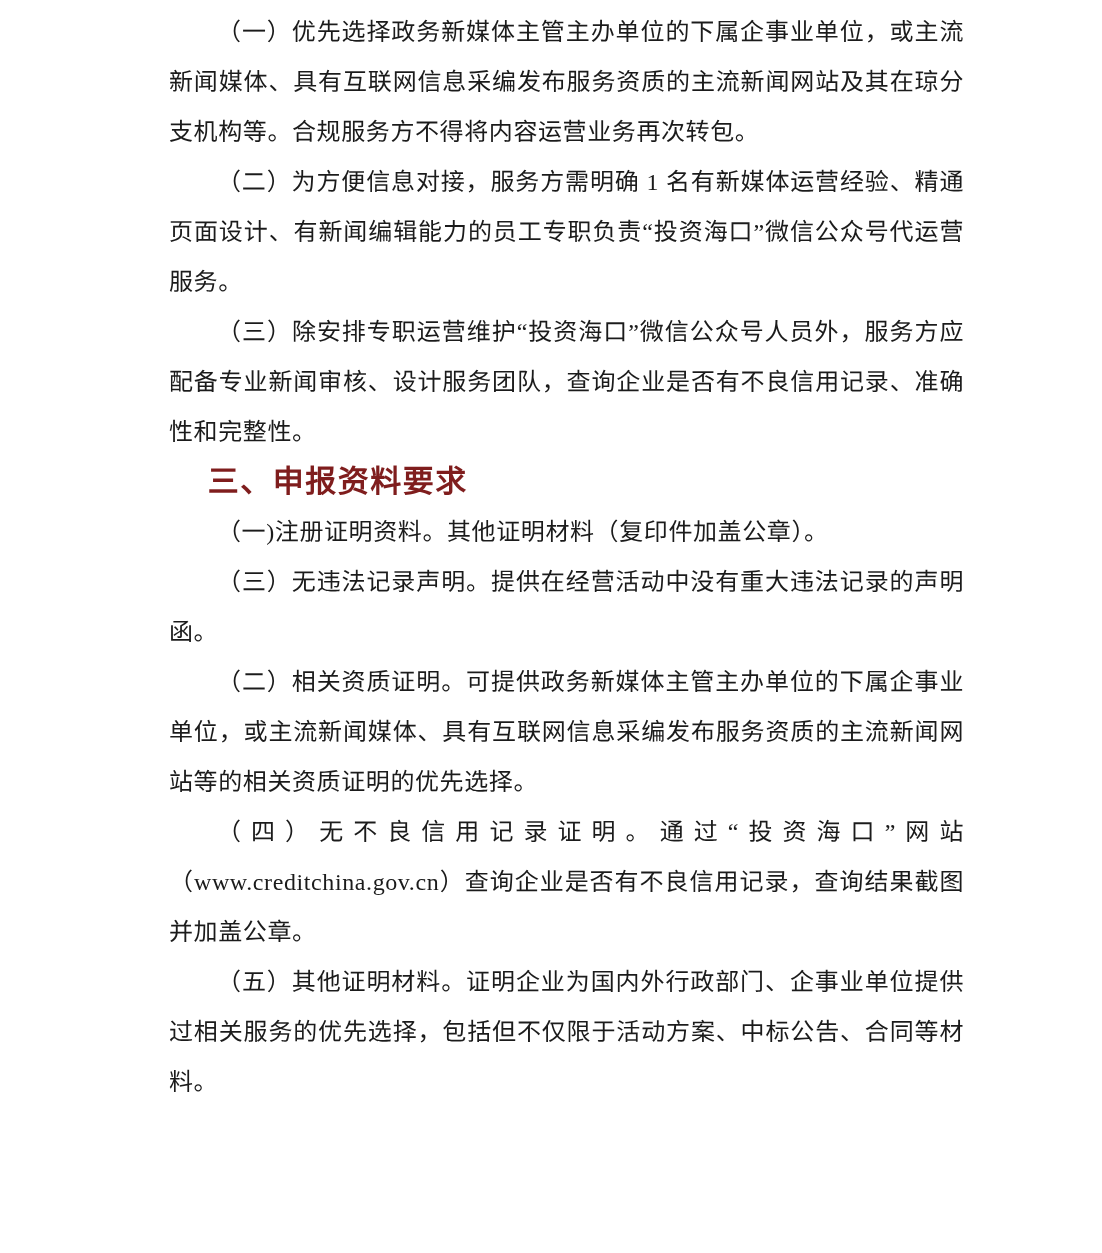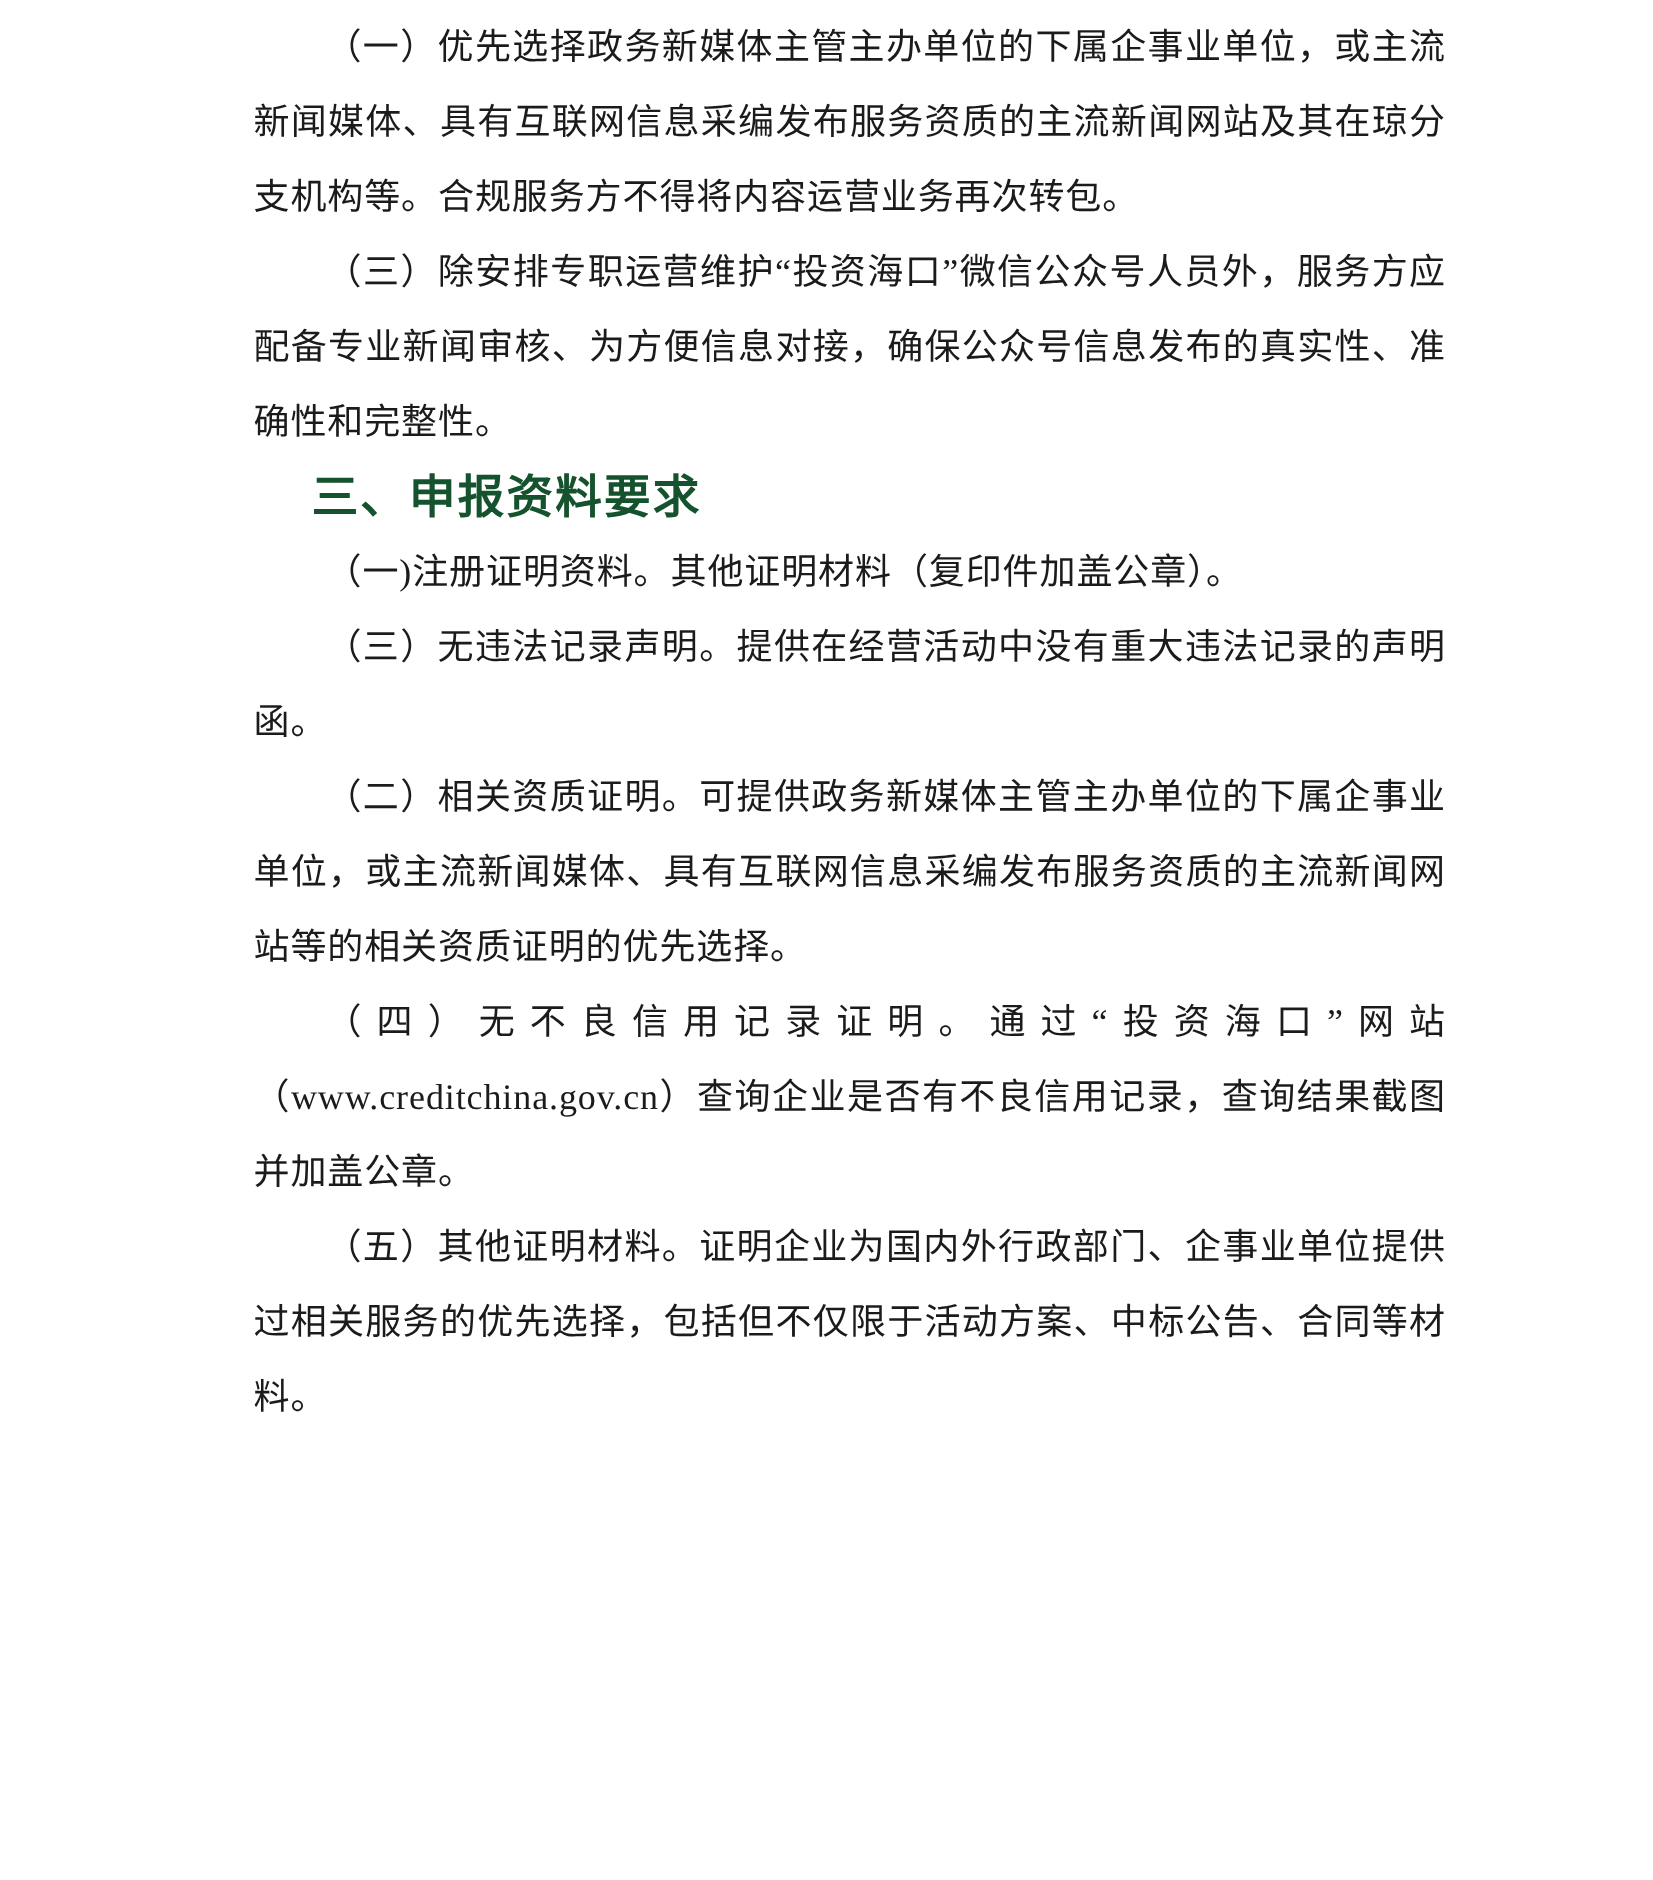--- a/index.html
+++ b/index.html
@@ -29,33 +29,34 @@
     text-align: justify;
     text-indent: 2em;
     letter-spacing: 0.6px;
   }
   .heading {
     margin: 0;
     font-family: "Liberation Sans", "DejaVu Sans", sans-serif;
     font-weight: 700;
     font-size: 31px;
     line-height: 50px;
-    color: #14532d;
+    color: #7f1d1d;
     text-indent: 1.25em;
     letter-spacing: 1.5px;
     text-align: left;
   }
 </style>
 </head>
 <body>
 
 <div class="page">
   <div class="content">
     <p class="para">（一）优先选择政务新媒体主管主办单位的下属企事业单位，或主流新闻媒体、具有互联网信息采编发布服务资质的主流新闻网站及其在琼分支机构等。合规服务方不得将内容运营业务再次转包。</p>
-    <p class="para">（三）除安排专职运营维护“投资海口”微信公众号人员外，服务方应配备专业新闻审核、为方便信息对接，确保公众号信息发布的真实性、准确性和完整性。</p>
+    <p class="para">（二）为方便信息对接，服务方需明确 1 名有新媒体运营经验、精通页面设计、有新闻编辑能力的员工专职负责“投资海口”微信公众号代运营服务。</p>
+    <p class="para">（三）除安排专职运营维护“投资海口”微信公众号人员外，服务方应配备专业新闻审核、设计服务团队，查询企业是否有不良信用记录、准确性和完整性。</p>
 
     <h2 class="heading">三、申报资料要求</h2>
 
     <p class="para">（一)注册证明资料。其他证明材料（复印件加盖公章）。</p>
     <p class="para">（三）无违法记录声明。提供在经营活动中没有重大违法记录的声明函。</p>
     <p class="para">（二）相关资质证明。可提供政务新媒体主管主办单位的下属企事业单位，或主流新闻媒体、具有互联网信息采编发布服务资质的主流新闻网站等的相关资质证明的优先选择。</p>
     <p class="para">（四）无不良信用记录证明。通过“投资海口”网站（www.creditchina.gov.cn）查询企业是否有不良信用记录，查询结果截图并加盖公章。</p>
     <p class="para">（五）其他证明材料。证明企业为国内外行政部门、企事业单位提供过相关服务的优先选择，包括但不仅限于活动方案、中标公告、合同等材料。</p>
   </div>
 </div>

